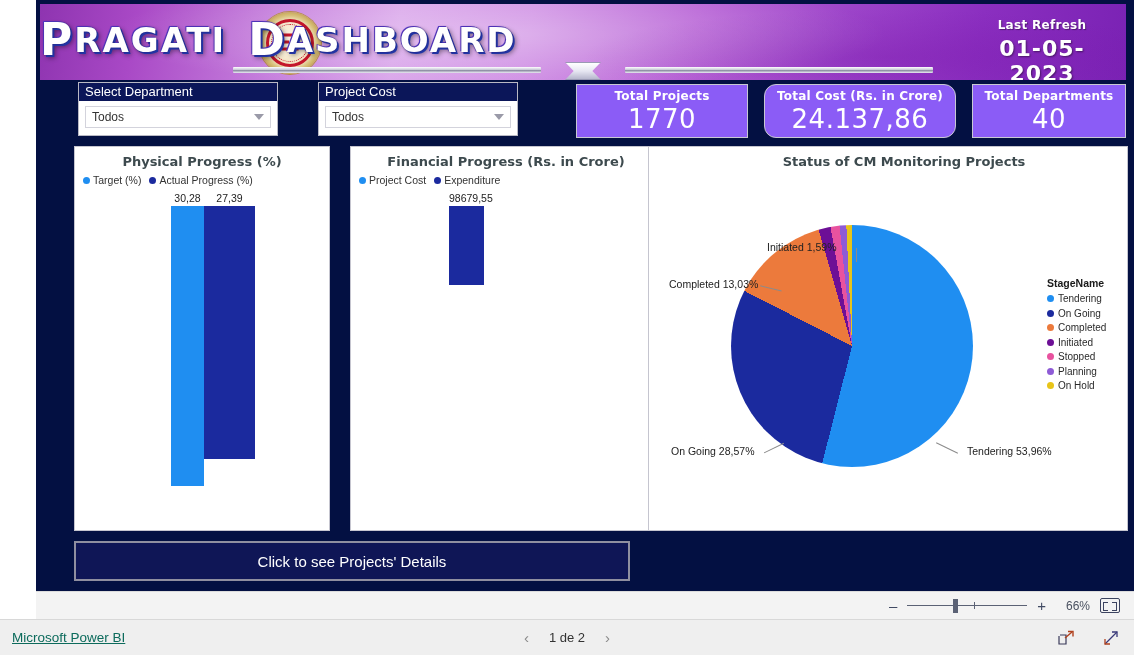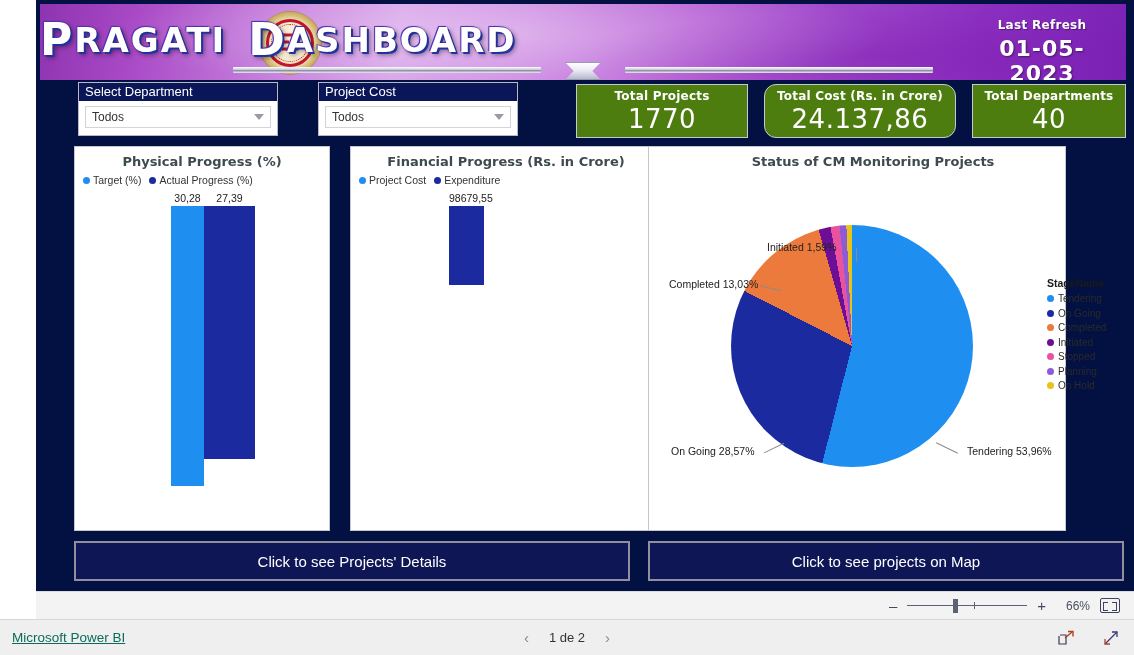--- a/index.html
+++ b/index.html
@@ -140,21 +140,21 @@
   .chev {
     width: 0; height: 0; border-left: 5px solid transparent;
     border-right: 5px solid transparent; border-top: 6px solid #9a9aa8;
   }
   #slicer-dept { left: 42px; width: 200px; }
   #slicer-cost { left: 282px; width: 200px; }
 
   
   .kpi {
     position:absolute; top: 84px; height: 54px;
-    background:#4d7c0f; border: 1px solid #c8c8d2;
+    background:#8b5cf6; border: 1px solid #c8c8d2;
     text-align:center; color:#ffffff;
   }
   .kpi .t {
     font-family:"DejaVu Sans", sans-serif;
     font-size: 12px; font-weight:bold; margin-top: 4px; letter-spacing:.2px;
   }
   .kpi .v {
     font-family:"DejaVu Sans", sans-serif;
     font-size: 26px; font-weight:normal; margin-top: 1px; letter-spacing: .5px;
   }
@@ -162,21 +162,21 @@
   #kpi-cost { left: 728px; width: 192px; border-radius: 12px; }
   #kpi-depts { left: 936px; width: 154px; }
 
   
   .panel {
     position:absolute; top: 146px; background:#ffffff;
     border: 1px solid #c5c5cf;
   }
   #panel-physical { left: 38px; width: 256px; height: 385px; }
   #panel-financial { left: 314px; width: 312px; height: 385px; }
-  #panel-pie { left: 612px; width: 418px; height: 385px; padding-left: 32px; }
+  #panel-pie { left: 612px; width: 480px; height: 385px; padding-left: 32px; }
 
   .panel-title {
     text-align:center; font-family:"DejaVu Sans", sans-serif;
     font-weight:bold; color:#3d4a4e; font-size: 13px;
     padding-top: 7px;
   }
   .legend {
     display:flex; gap: 8px; padding: 5px 0 0 8px; align-items:center;
     font-size: 10.5px; color:#333;
   }
@@ -424,23 +424,20 @@
           </div>
           <div class="row">
             <i class="dot" style="background: rgb(232, 196, 25);"></i>
             <span>On Hold</span>
           </div>
         </div>
     </div>
 
     <div class="bigbtn" id="btn-details">
       <span>Click to see Projects' Details</span>
-    </div>
-    <div class="bigbtn" id="btn-map">
-      <span>Click to see projects on Map</span>
     </div>
   </div>
 
   <div id="zoombar">
     <span class="mini">–</span>
     <div id="slider">
       <div class="track"></div>
       <div class="tick"></div>
       <div class="thumb"></div>
     </div>

